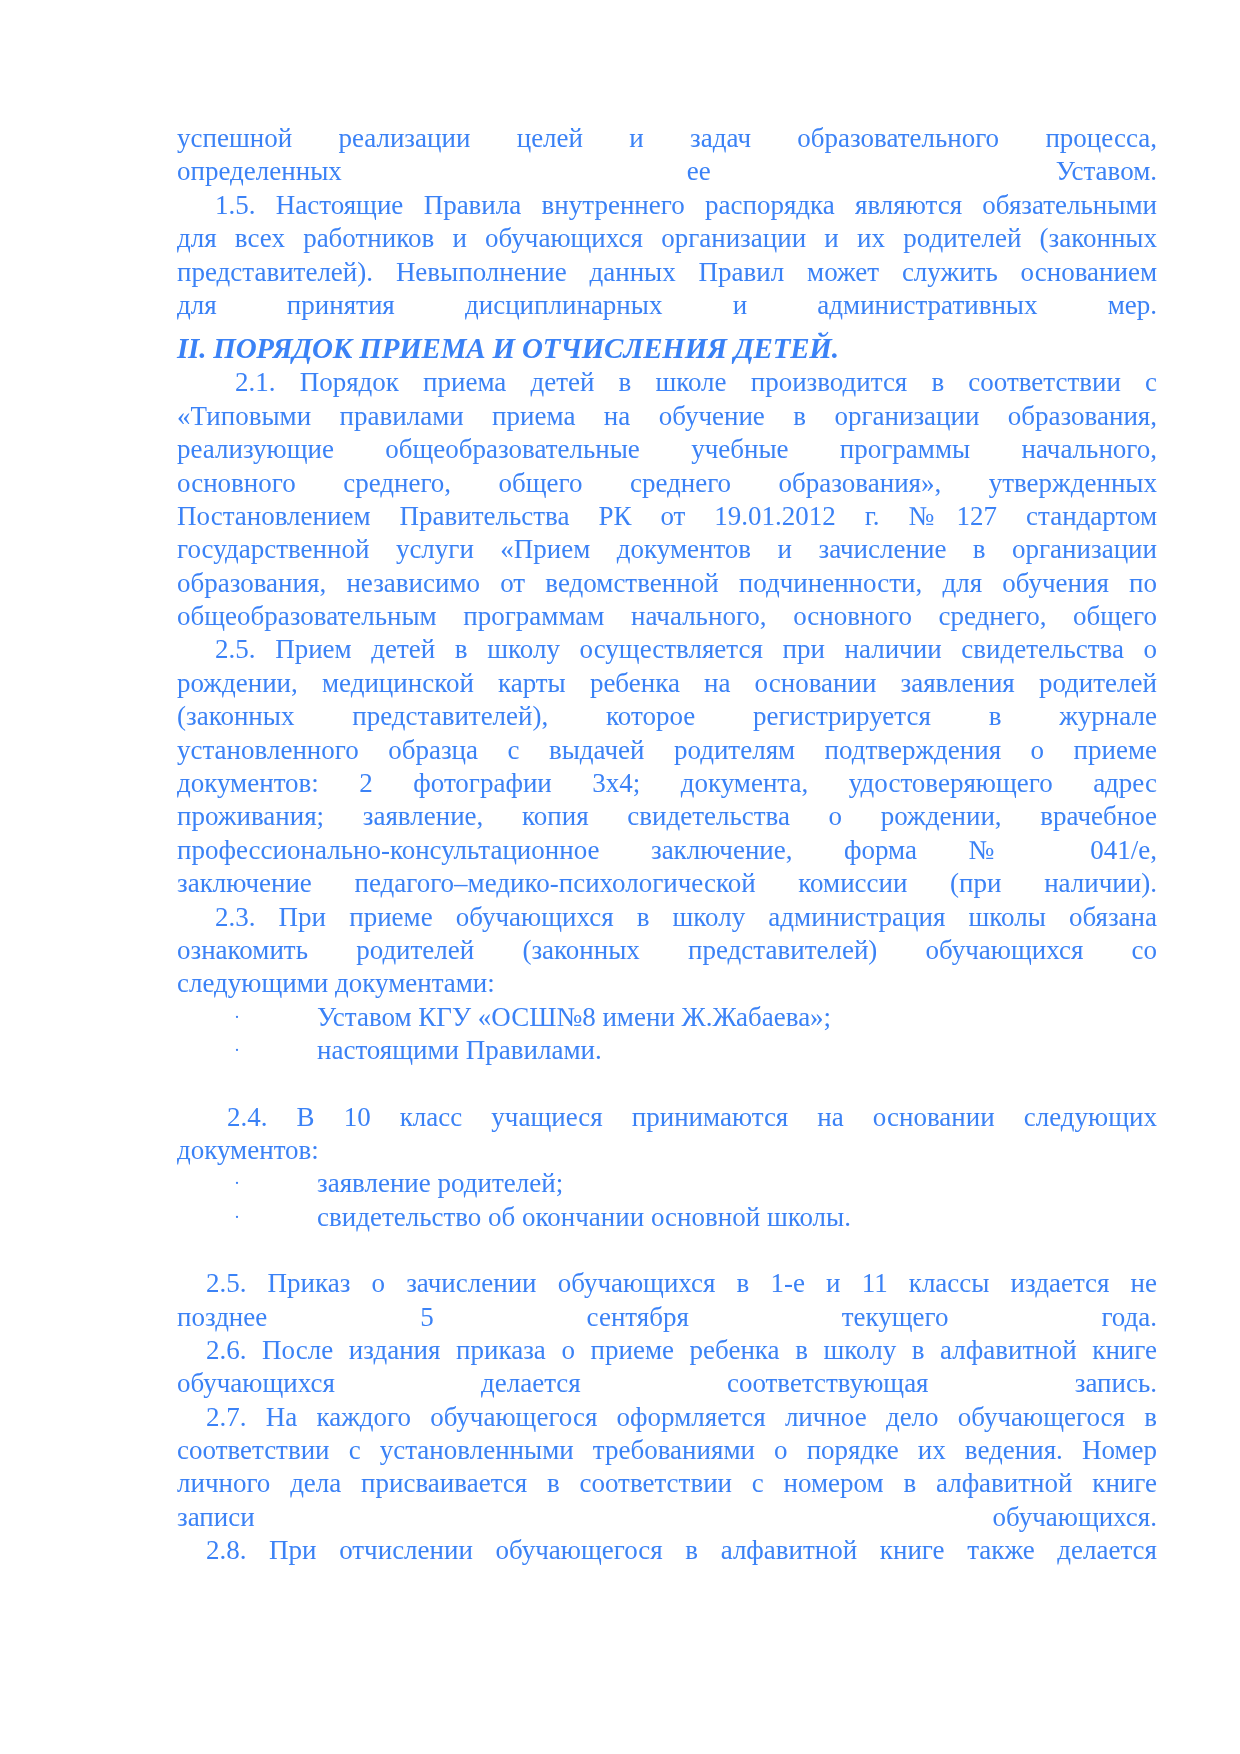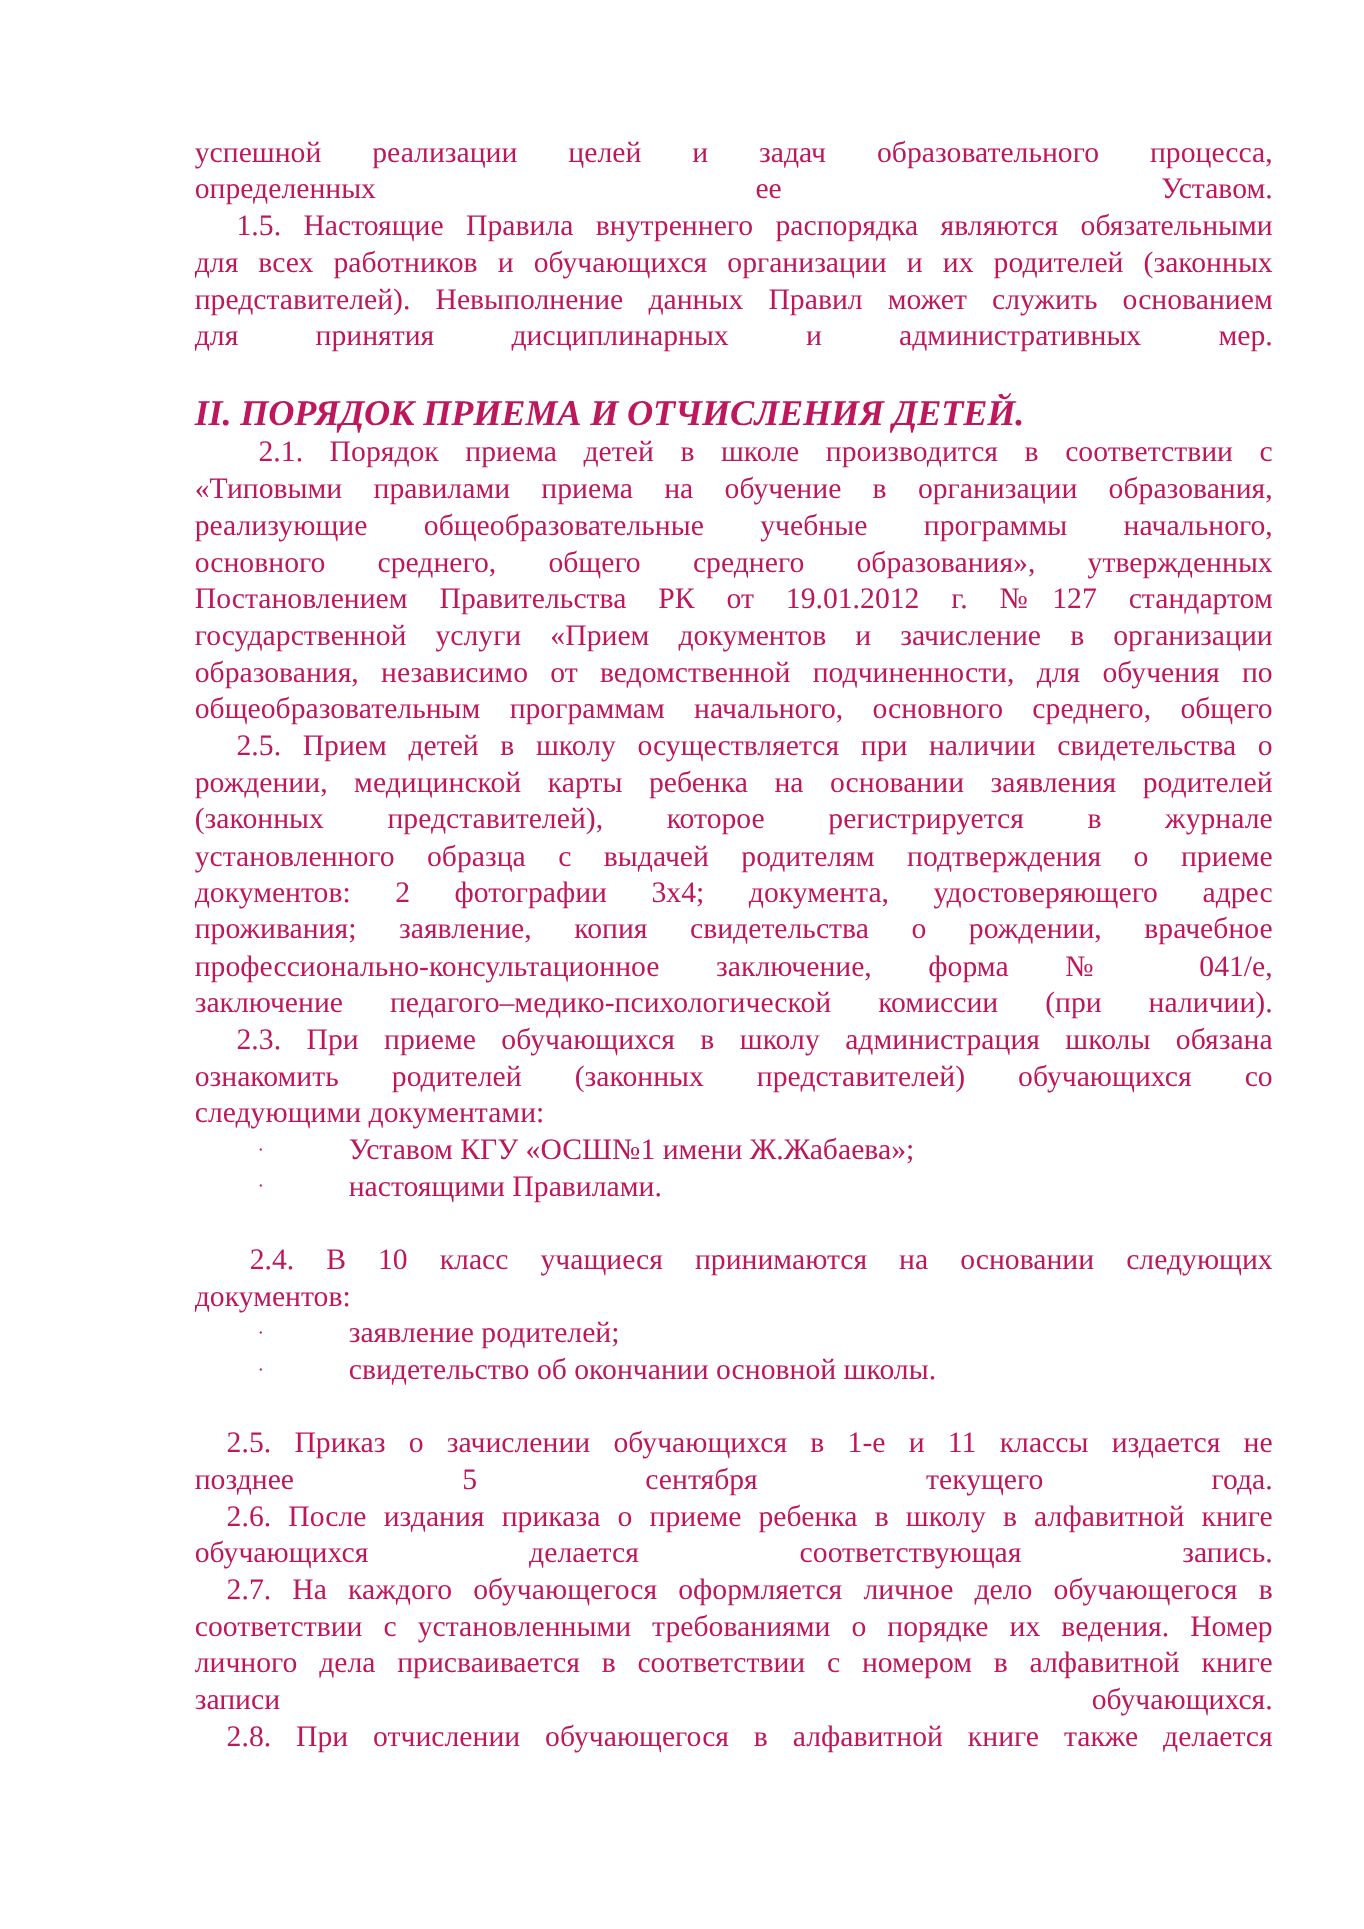--- a/index.html
+++ b/index.html
@@ -4,42 +4,42 @@
 <style>
   html, body { margin: 0; padding: 0; background: #ffffff; }
   body { width: 1240px; height: 1754px; position: relative; overflow: hidden; }
   .page {
     position: absolute;
     left: 177px;
     top: 122px;
     width: 980px;
     font-family: "Liberation Serif", serif;
     font-size: 27px;
-    color: #be185d;
+    color: #3b82f6;
   }
   .line {
     height: 33.4px;
     line-height: 33.4px;
     white-space: nowrap;
     text-align: justify;
     text-align-last: justify;
     overflow: hidden;
   }
   .line.left { text-align: center; text-align-last: left; }
   .indent1 { padding-left: 38px; }
   .indent2 { padding-left: 58px; }
   .indent3 { padding-left: 50px; }
   .indent4 { padding-left: 29px; }
   .heading {
-    margin-top: 36px;
+    margin-top: 8px;
     height: 36px;
     line-height: 36px;
     font-weight: bold;
     font-style: italic;
-    font-size: 33px;
+    font-size: 29px;
     letter-spacing: -0.2px;
   }
   .bullet {
     height: 33.4px;
     line-height: 33.4px;
     display: flex;
     white-space: nowrap;
   }
   .bullet .dot {
     width: 140px;
@@ -89,21 +89,21 @@
     <div class="line">профессионально-консультационное заключение, форма № 041/е,</div>
     <div class="line">заключение педагого–медико-психологической комиссии (при наличии).</div>
   </div>
 
   <div>
     <div class="line indent1">2.3. При приеме обучающихся в школу администрация школы обязана</div>
     <div class="line">ознакомить родителей (законных представителей) обучающихся со</div>
     <div class="line left">следующими документами:</div>
     <div class="bullet">
       <span class="dot">·</span>
-      <span>Уставом КГУ «ОСШ№1 имени Ж.Жабаева»;</span>
+      <span>Уставом КГУ «ОСШ№8 имени Ж.Жабаева»;</span>
     </div>
     <div class="bullet">
       <span class="dot">·</span>
       <span>настоящими Правилами.</span>
     </div>
   </div>
 
   <div class="gap"></div>
 
   <div>

